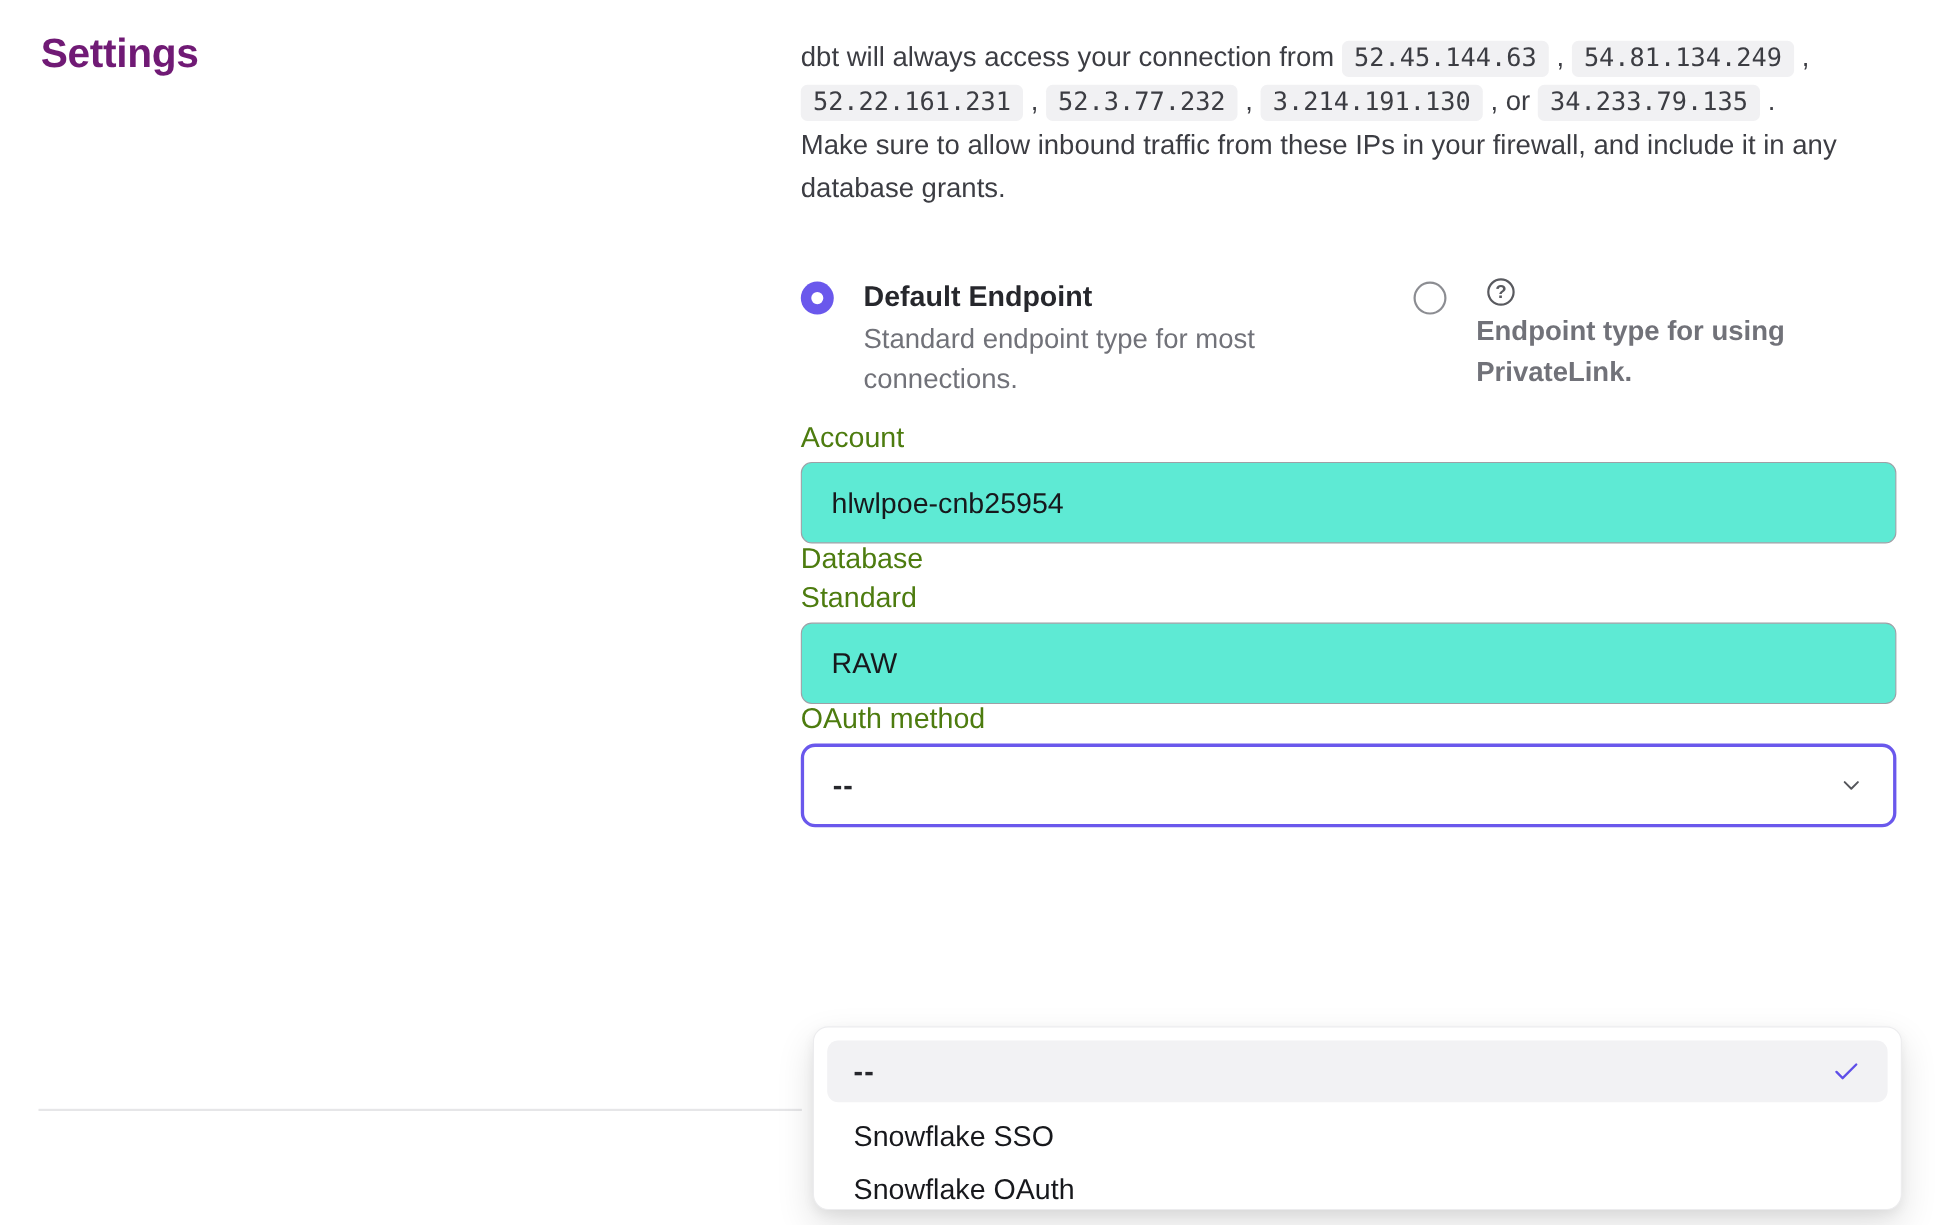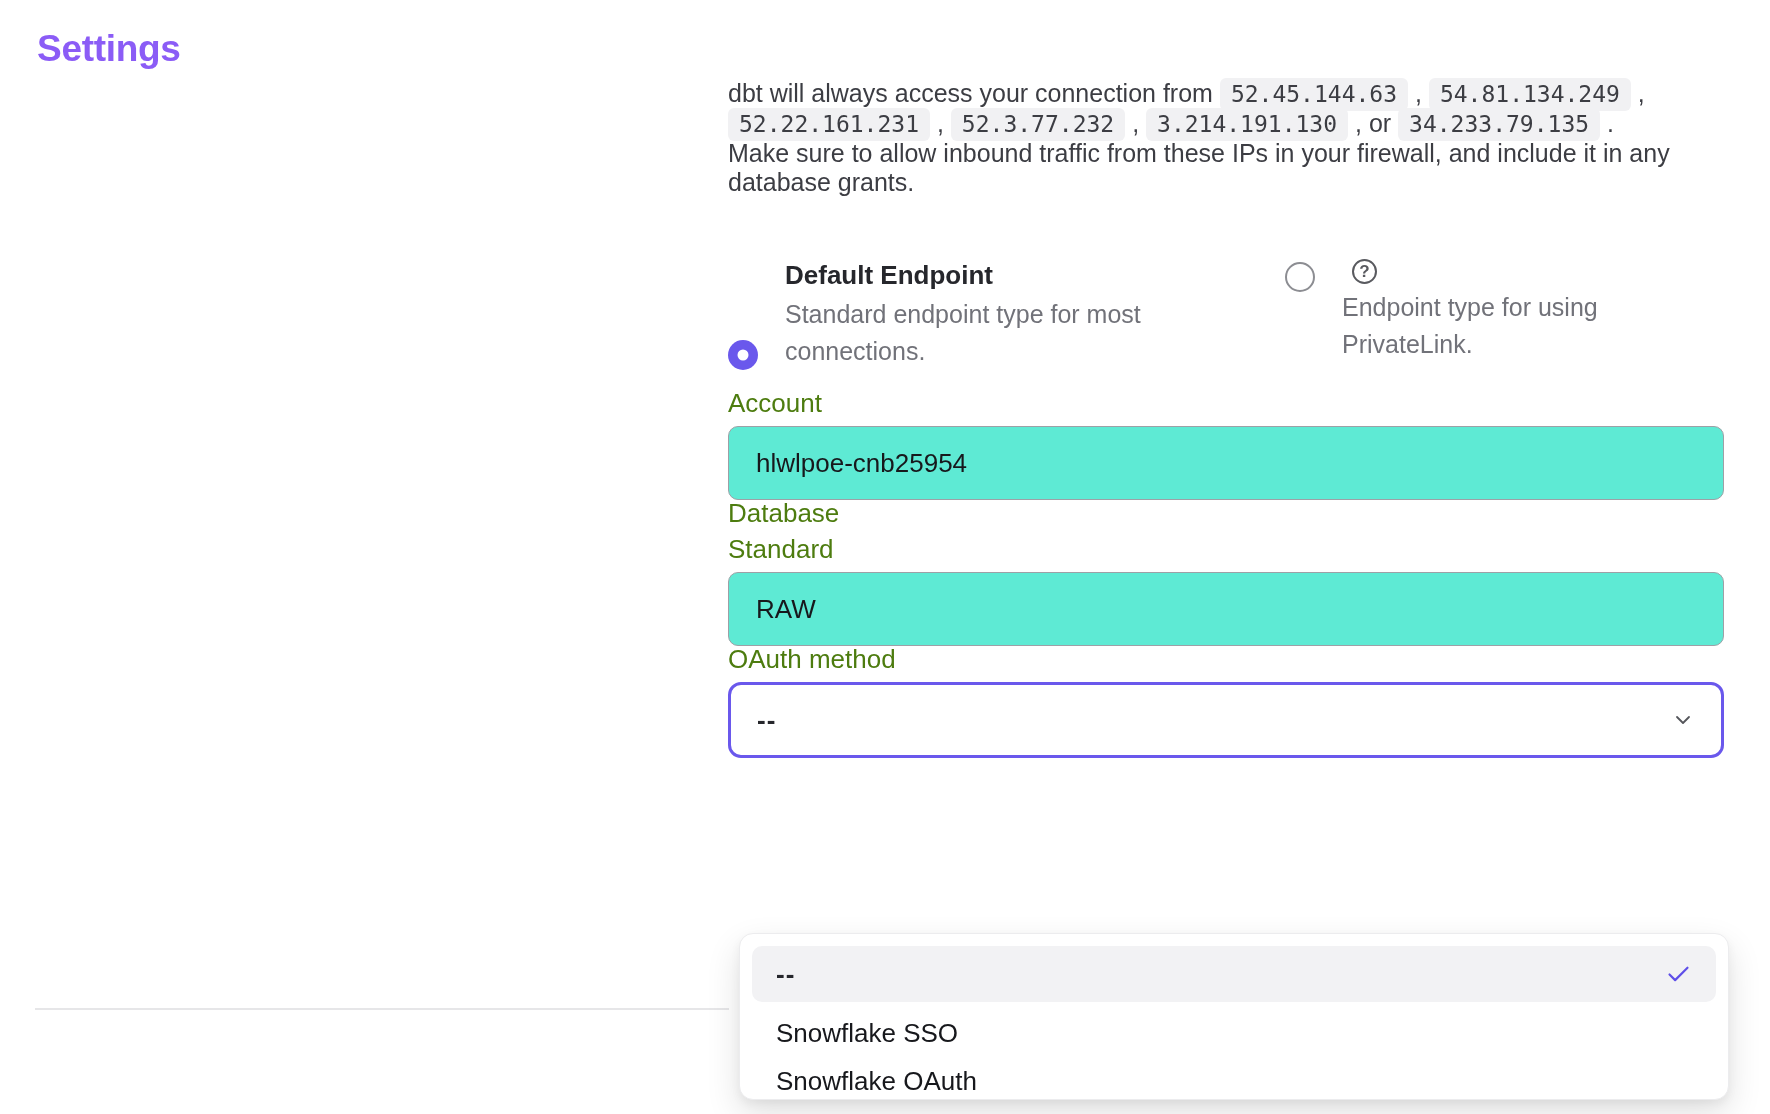--- a/index.html
+++ b/index.html
@@ -1,40 +1,40 @@
 <!DOCTYPE html>
 <html><head>
 <meta charset="utf-8">
 <style>
   * { margin: 0; padding: 0; box-sizing: border-box; }
   html, body { width: 1770px; height: 1114px; background: #ffffff; overflow: hidden; }
   body { font-family: "Liberation Sans", sans-serif; color: #26272c; position: relative; }
 
   .page-title {
     position: absolute; left: 37px; top: 28px;
-    font-size: 37px; font-weight: 700; color: #8b5cf6; letter-spacing: -0.3px;
+    font-size: 37px; font-weight: 700; color: #701a75; letter-spacing: -0.3px;
   }
 
   .content { position: absolute; left: 728px; top: 33px; width: 996px; }
 
   
   .intro {
-    width: 942px; font-size: 25px; line-height: 29px; color: #3c3d43; margin-top: 46px;
+    width: 942px; font-size: 25px; line-height: 39px; color: #3c3d43;
   }
   .ip-chip {
     font-family: "DejaVu Sans Mono", monospace;
     font-size: 23px; color: #3c3d43;
     background: #f1f1f3; border-radius: 6px;
     padding: 3px 11px 4px; white-space: nowrap;
   }
 
   
   .radio-row { display: flex; margin-top: 62px; }
   .radio-option { display: flex; align-items: flex-start; cursor: pointer; }
-  .radio-option.first { width: 557px; align-items: flex-end; }
+  .radio-option.first { width: 557px; }
   .radio-control {
     flex: 0 0 auto; width: 30px; height: 30px; border-radius: 50%;
     margin-top: 3px; position: relative;
   }
   .radio-control.checked { background: #6a58ec; }
   .radio-control.checked .radio-dot {
     position: absolute; left: 50%; top: 50%; width: 11px; height: 11px;
     transform: translate(-50%, -50%); border-radius: 50%; background: #ffffff;
   }
   .radio-control.unchecked { background: #ffffff; border: 2.5px solid #8c8d92; }
@@ -118,21 +118,21 @@
         <span class="radio-desc w1" style="display:block;">Standard endpoint type for most connections.</span>
       </span>
     </div>
 
     <div class="radio-option">
       <span class="radio-control unchecked"></span>
       <span class="radio-body">
         <span class="radio-label">
           <span class="help-icon">?</span>
         </span>
-        <span class="radio-desc w2" style="display:block;">Endpoint type for using PrivateLink.</span>
+        <span class="radio-desc w2" style="display:block;font-weight:bold;">Endpoint type for using PrivateLink.</span>
       </span>
     </div>
 
   </div>
 
   <div class="field-group first-field">
     <div class="field-label">Account</div>
     <input class="text-input" type="text" value="hlwlpoe-cnb25954" style="">
   </div>
 

